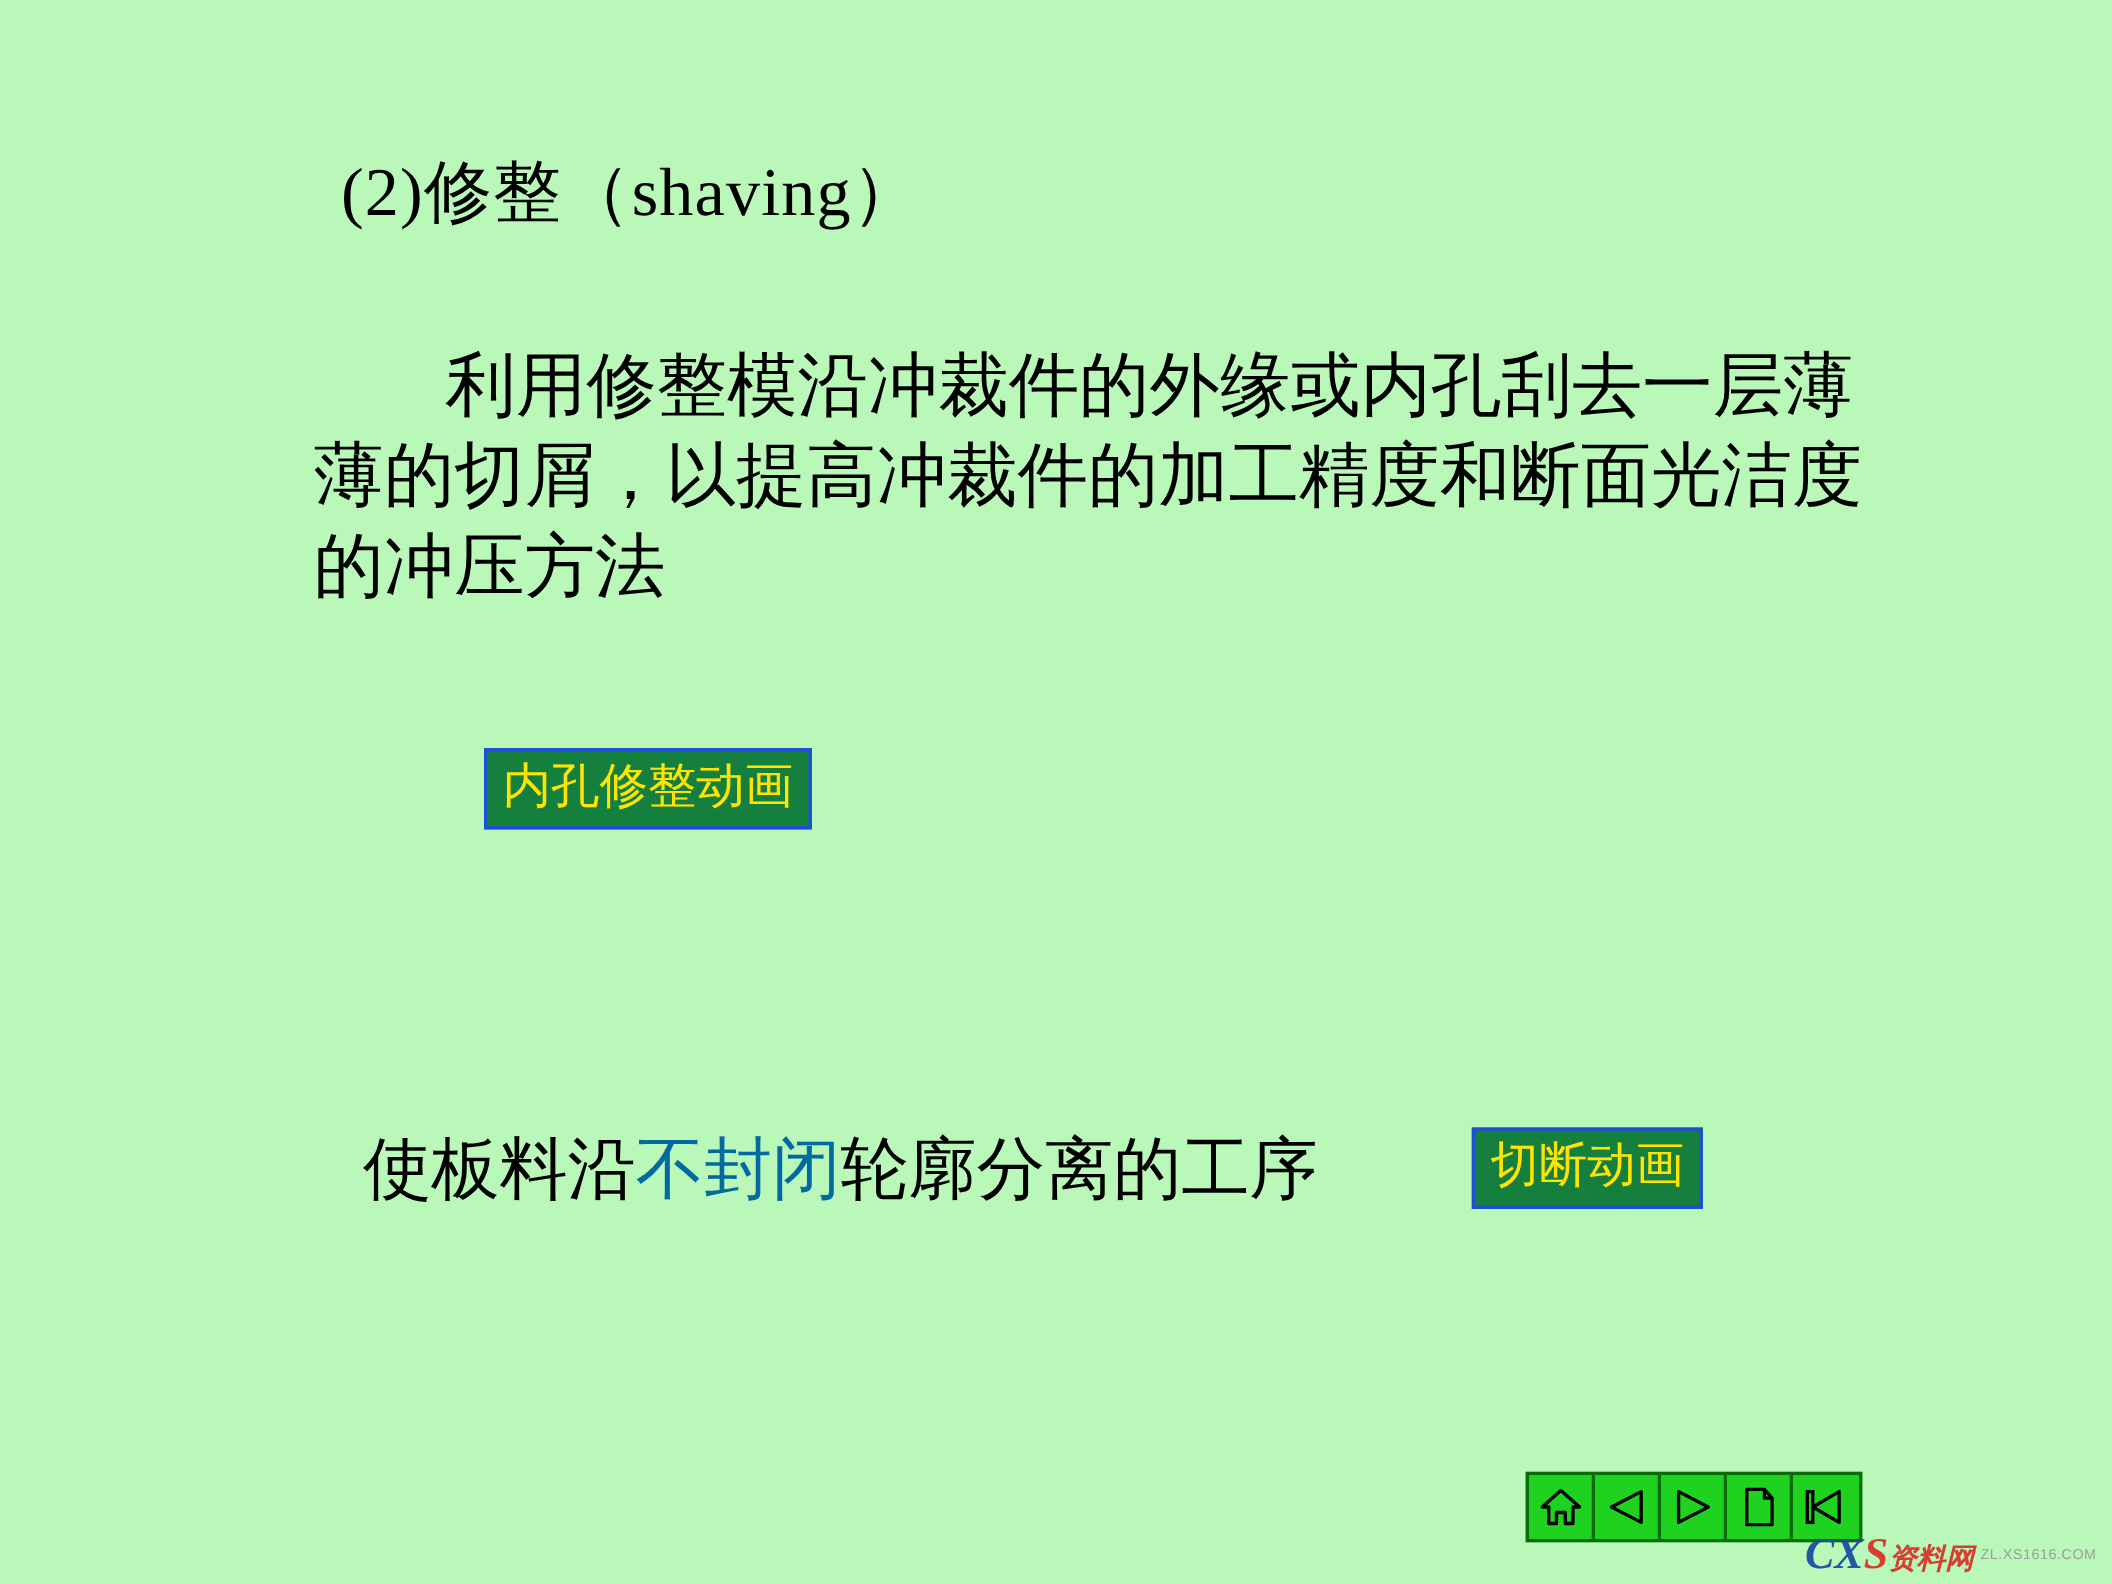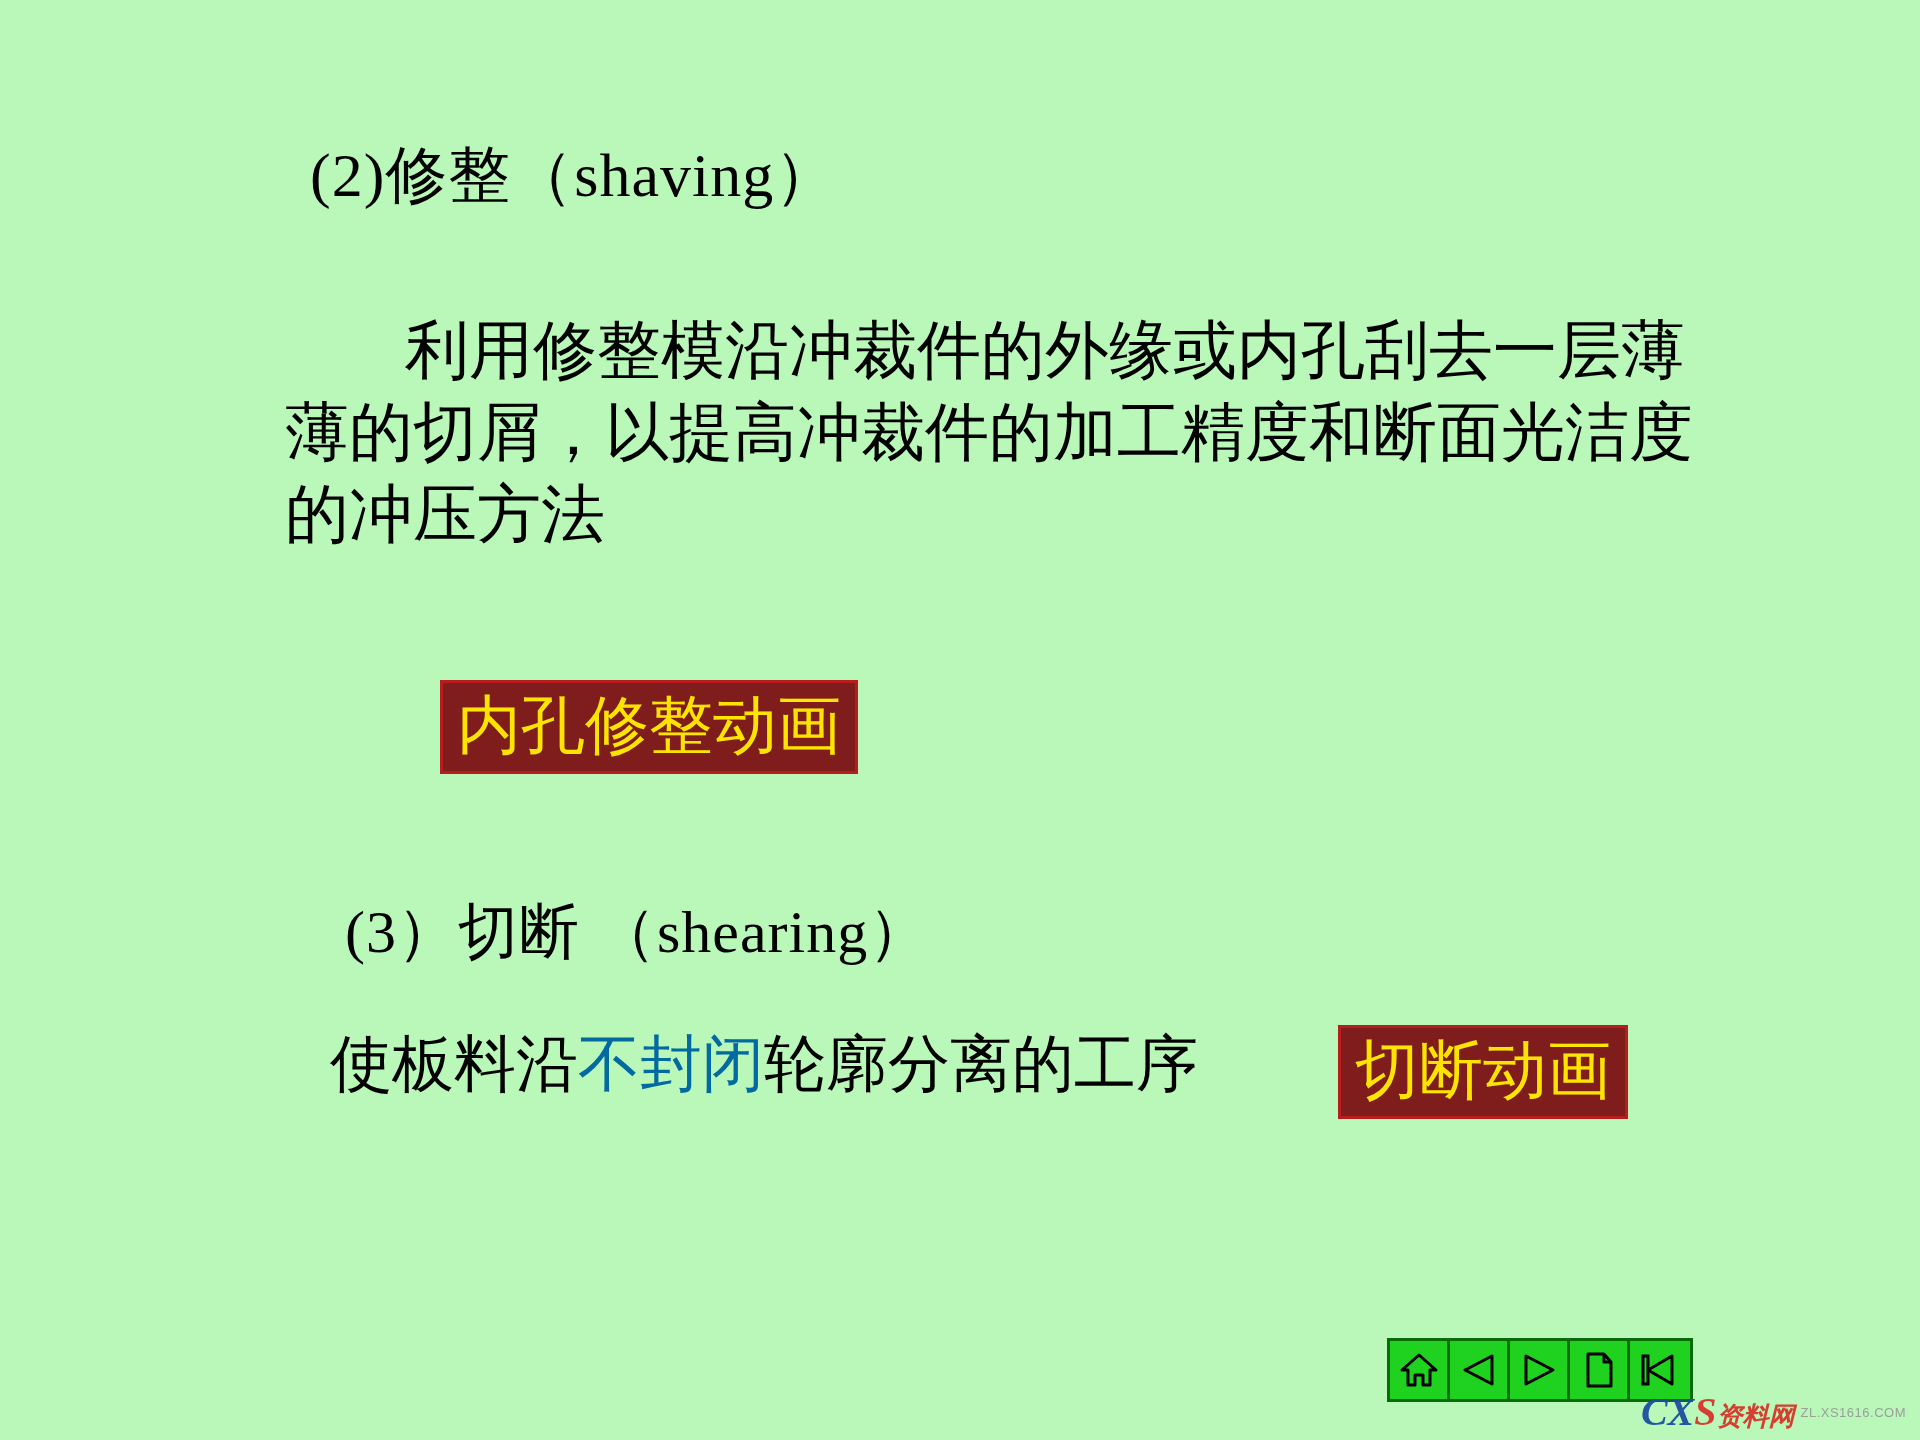--- a/index.html
+++ b/index.html
@@ -57,25 +57,25 @@
     letter-spacing: 0px;
   }
   #para-shaving .indent {
     display: inline-block;
     width: 120px;
   }
 
   
   .anim-btn {
     position: absolute;
-    background: #7f1d1d;
-    border: 3px solid #b91c1c;
+    background: #15803d;
+    border: 3px solid #1d4ed8;
     color: #ffe400;
     font-family: "Liberation Sans", sans-serif;
-    font-size: 64px;
+    font-size: 44px;
     line-height: 1;
     padding: 10px 14px 14px 14px;
     white-space: nowrap;
     box-sizing: border-box;
     text-align: center;
   }
   #btn-inner-shaving {
     left: 440px;
     top: 680px;
   }
@@ -183,21 +183,20 @@
 
   <div class="heading" id="heading-shaving">(2)修整（shaving）</div>
 
   <div id="para-shaving">
     <span class="indent"></span><span>利用修整模沿冲裁件的外缘或内孔刮去一层薄薄的切屑，以提高冲裁件的加工精度和断面光洁度的冲压方法</span>
   </div>
 
   <div class="anim-btn" id="btn-inner-shaving">内孔修整动画</div>
 
 
-  <div class="heading" id="heading-shearing">(3）切断  （shearing）</div>
 
   <div id="para-shearing">
     <span>使板料沿</span><span class="hl">不封闭</span><span>轮廓分离的工序</span>
   </div>
 
   <div class="anim-btn" id="btn-shearing">切断动画</div>
 
 
   <div id="navbar">
     <div class="nav-btn">

